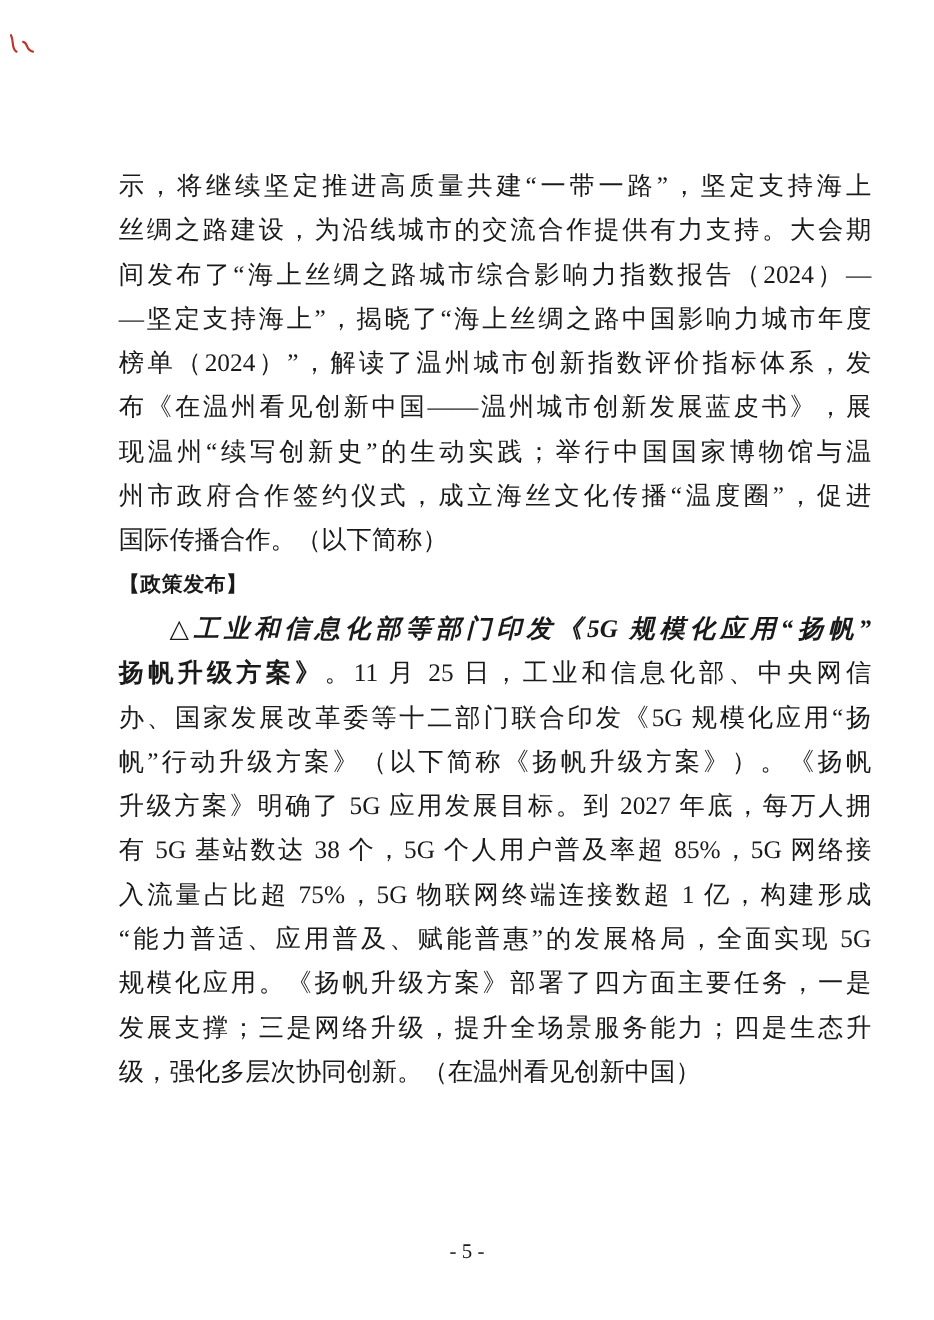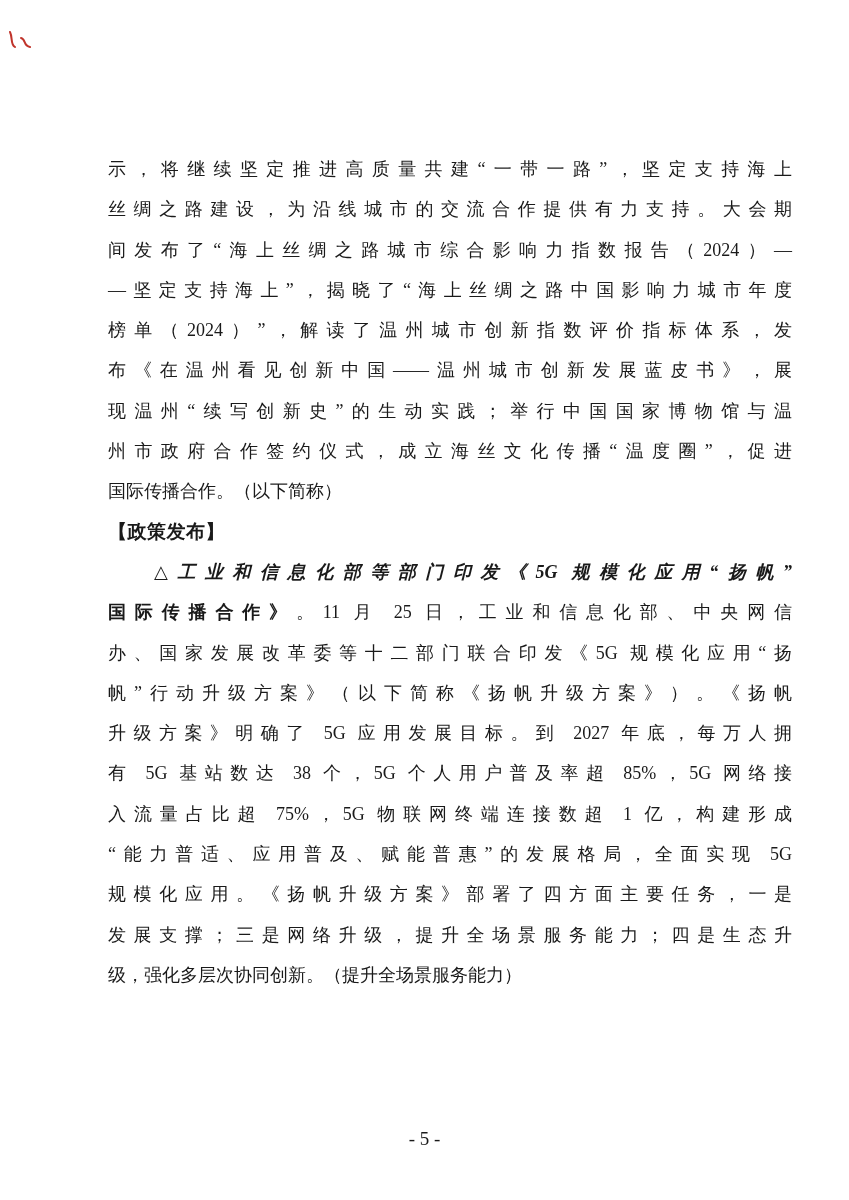--- a/index.html
+++ b/index.html
@@ -19,21 +19,21 @@
   }
   .textblock {
     position: absolute;
     left: 108px;
     top: 149px;
     width: 684px;
   }
   .line {
     height: 40.3px;
     line-height: 40.3px;
-    font-size: 18px;
+    font-size: 23px;
     text-align: left;
     white-space: nowrap;
   }
   .line.justify {
     white-space: normal;
     text-align: justify;
     text-align-last: justify;
     text-justify: inter-character;
   }
   .line.indent { padding-left: 46px; font-style: italic; }
@@ -69,27 +69,27 @@
       <div class="line body justify"><span class="seg">丝绸之路建设，为沿线城市的交流合作提供有力支持。大会期</span></div>
       <div class="line body justify"><span class="seg">间发布了“海上丝绸之路城市综合影响力指数报告（2024）—</span></div>
       <div class="line body justify"><span class="seg">—坚定支持海上”，揭晓了“海上丝绸之路中国影响力城市年度</span></div>
       <div class="line body justify"><span class="seg">榜单（2024）”，解读了温州城市创新指数评价指标体系，发</span></div>
       <div class="line body justify"><span class="seg">布《在温州看见创新中国——温州城市创新发展蓝皮书》，展</span></div>
       <div class="line body justify"><span class="seg">现温州“续写创新史”的生动实践；举行中国国家博物馆与温</span></div>
       <div class="line body justify"><span class="seg">州市政府合作签约仪式，成立海丝文化传播“温度圈”，促进</span></div>
       <div class="line body"><span class="seg">国际传播合作。（以下简称）</span></div>
       <div class="line header"><span class="seg bold">【政策发布】</span></div>
       <div class="line body justify indent"><span class="seg bold">△工业和信息化部等部门印发《5G 规模化应用“扬帆”</span></div>
-      <div class="line body justify"><span class="seg bold">国际传播合作》</span><span class="seg">。11 月 25 日，工业和信息化部、中央网信</span></div>
+      <div class="line body justify"><span class="seg bold">扬帆升级方案》</span><span class="seg">。11 月 25 日，工业和信息化部、中央网信</span></div>
       <div class="line body justify"><span class="seg">办、国家发展改革委等十二部门联合印发《5G 规模化应用“扬</span></div>
       <div class="line body justify"><span class="seg">帆”行动升级方案》（以下简称《扬帆升级方案》）。《扬帆</span></div>
       <div class="line body justify"><span class="seg">升级方案》明确了 5G 应用发展目标。到 2027 年底，每万人拥</span></div>
       <div class="line body justify"><span class="seg">有 5G 基站数达 38 个，5G 个人用户普及率超 85%，5G 网络接</span></div>
       <div class="line body justify"><span class="seg">入流量占比超 75%，5G 物联网终端连接数超 1 亿，构建形成</span></div>
       <div class="line body justify"><span class="seg">“能力普适、应用普及、赋能普惠”的发展格局，全面实现 5G</span></div>
       <div class="line body justify"><span class="seg">规模化应用。《扬帆升级方案》部署了四方面主要任务，一是</span></div>
       <div class="line body justify"><span class="seg">发展支撑；三是网络升级，提升全场景服务能力；四是生态升</span></div>
-      <div class="line body"><span class="seg">级，强化多层次协同创新。（提升全场景服务能力）</span></div>
+      <div class="line body"><span class="seg">级，强化多层次协同创新。（在温州看见创新中国）</span></div>
     </div>
 
   <div class="footer">- 5 -</div>
 
 </div>
 
 </body></html>

